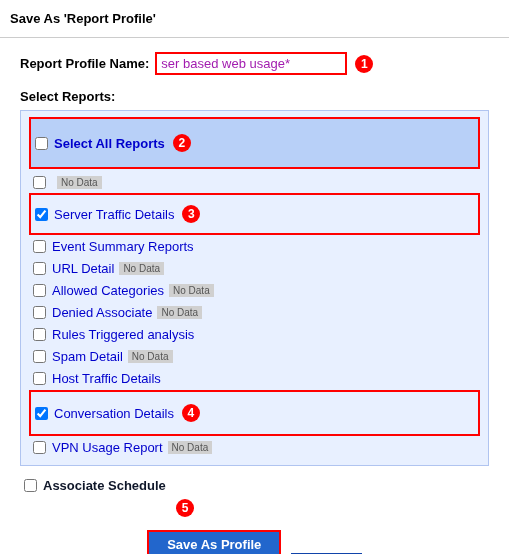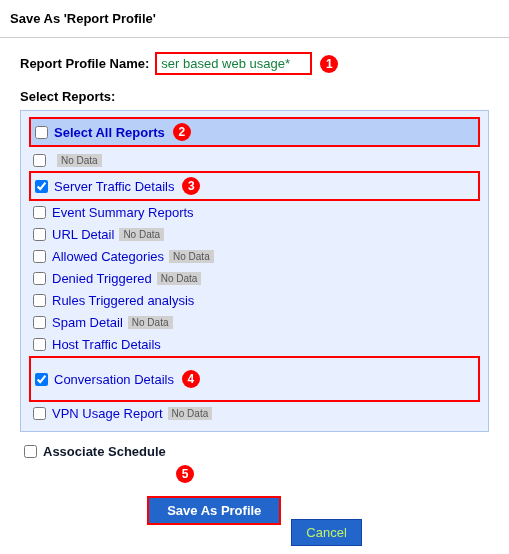--- a/index.html
+++ b/index.html
@@ -35,22 +35,22 @@
       font-weight: bold;
       font-size: 13px;
       margin-right: 6px;
       color: #000;
     }
 
     .profile-name-input {
       border: 2px solid red;
       padding: 2px 4px;
       font-size: 13px;
-      color: #15803d;
-      width: 157px;
+      color: #a21caf;
+      width: 192px;
     }
 
     .step-badge {
       display: inline-block;
       background: red;
       color: white;
       font-weight: bold;
       font-size: 12px;
       width: 18px;
       height: 18px;
@@ -76,27 +76,27 @@
     .report-item {
       display: flex;
       align-items: center;
       padding: 3px 4px;
       margin-bottom: 1px;
     }
 
     .report-item.select-all-row {
       background: #b8d0f8;
       border: 2px solid red;
-      padding: 4px 4px;
+      padding: 15px 4px;
       margin-bottom: 4px;
     }
 
     .report-item.highlighted-row {
       border: 2px solid red;
-      padding: 4px 4px;
+      padding: 10px 4px;
       background: transparent;
     }
 
     .report-item.highlighted-row-conv {
       border: 2px solid red;
       padding: 12px 4px;
       background: transparent;
     }
 
     .report-item input[type="checkbox"] {
@@ -214,21 +214,21 @@
     </div>
 
     <div class="report-item">
       <input type="checkbox" style="">
       <span class="report-item-label">Allowed Categories</span>
       <span class="no-data-badge">No Data</span>
     </div>
 
     <div class="report-item">
       <input type="checkbox" style="">
-      <span class="report-item-label">Denied Triggered</span>
+      <span class="report-item-label">Denied Associate</span>
       <span class="no-data-badge">No Data</span>
     </div>
 
     <div class="report-item">
       <input type="checkbox" style="">
       <span class="report-item-label">Rules Triggered analysis</span>
     </div>
 
     <div class="report-item">
       <input type="checkbox" style="">

